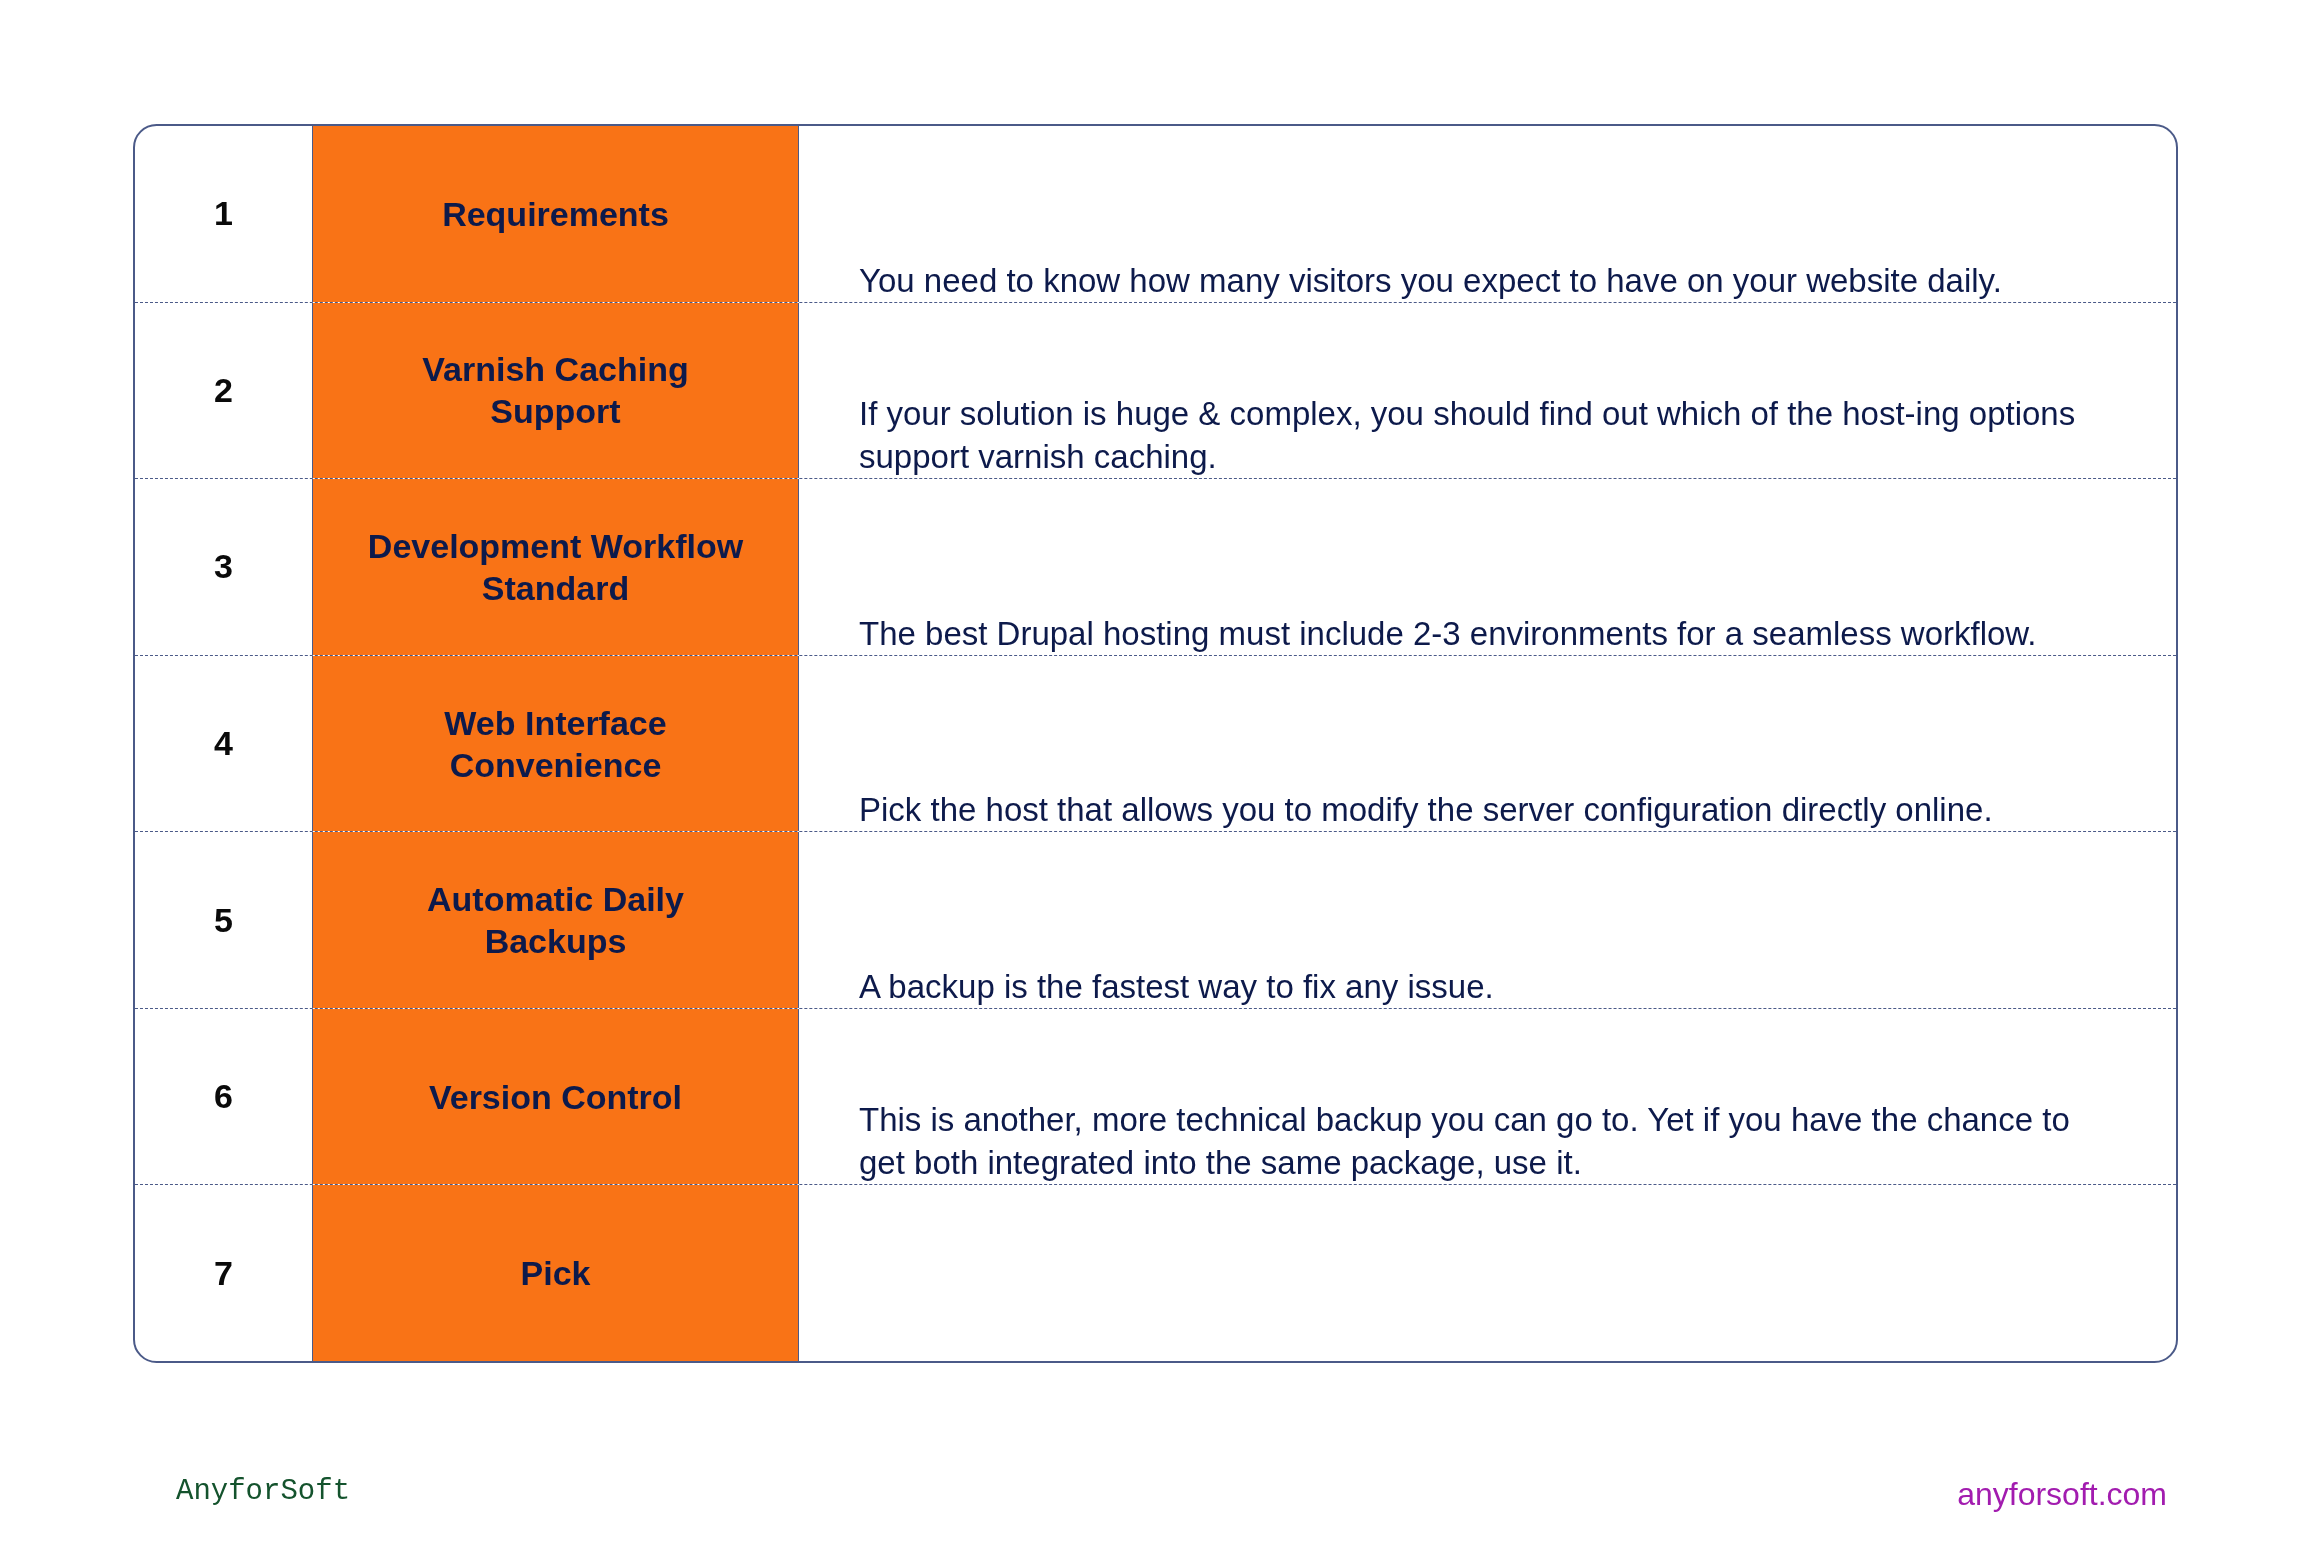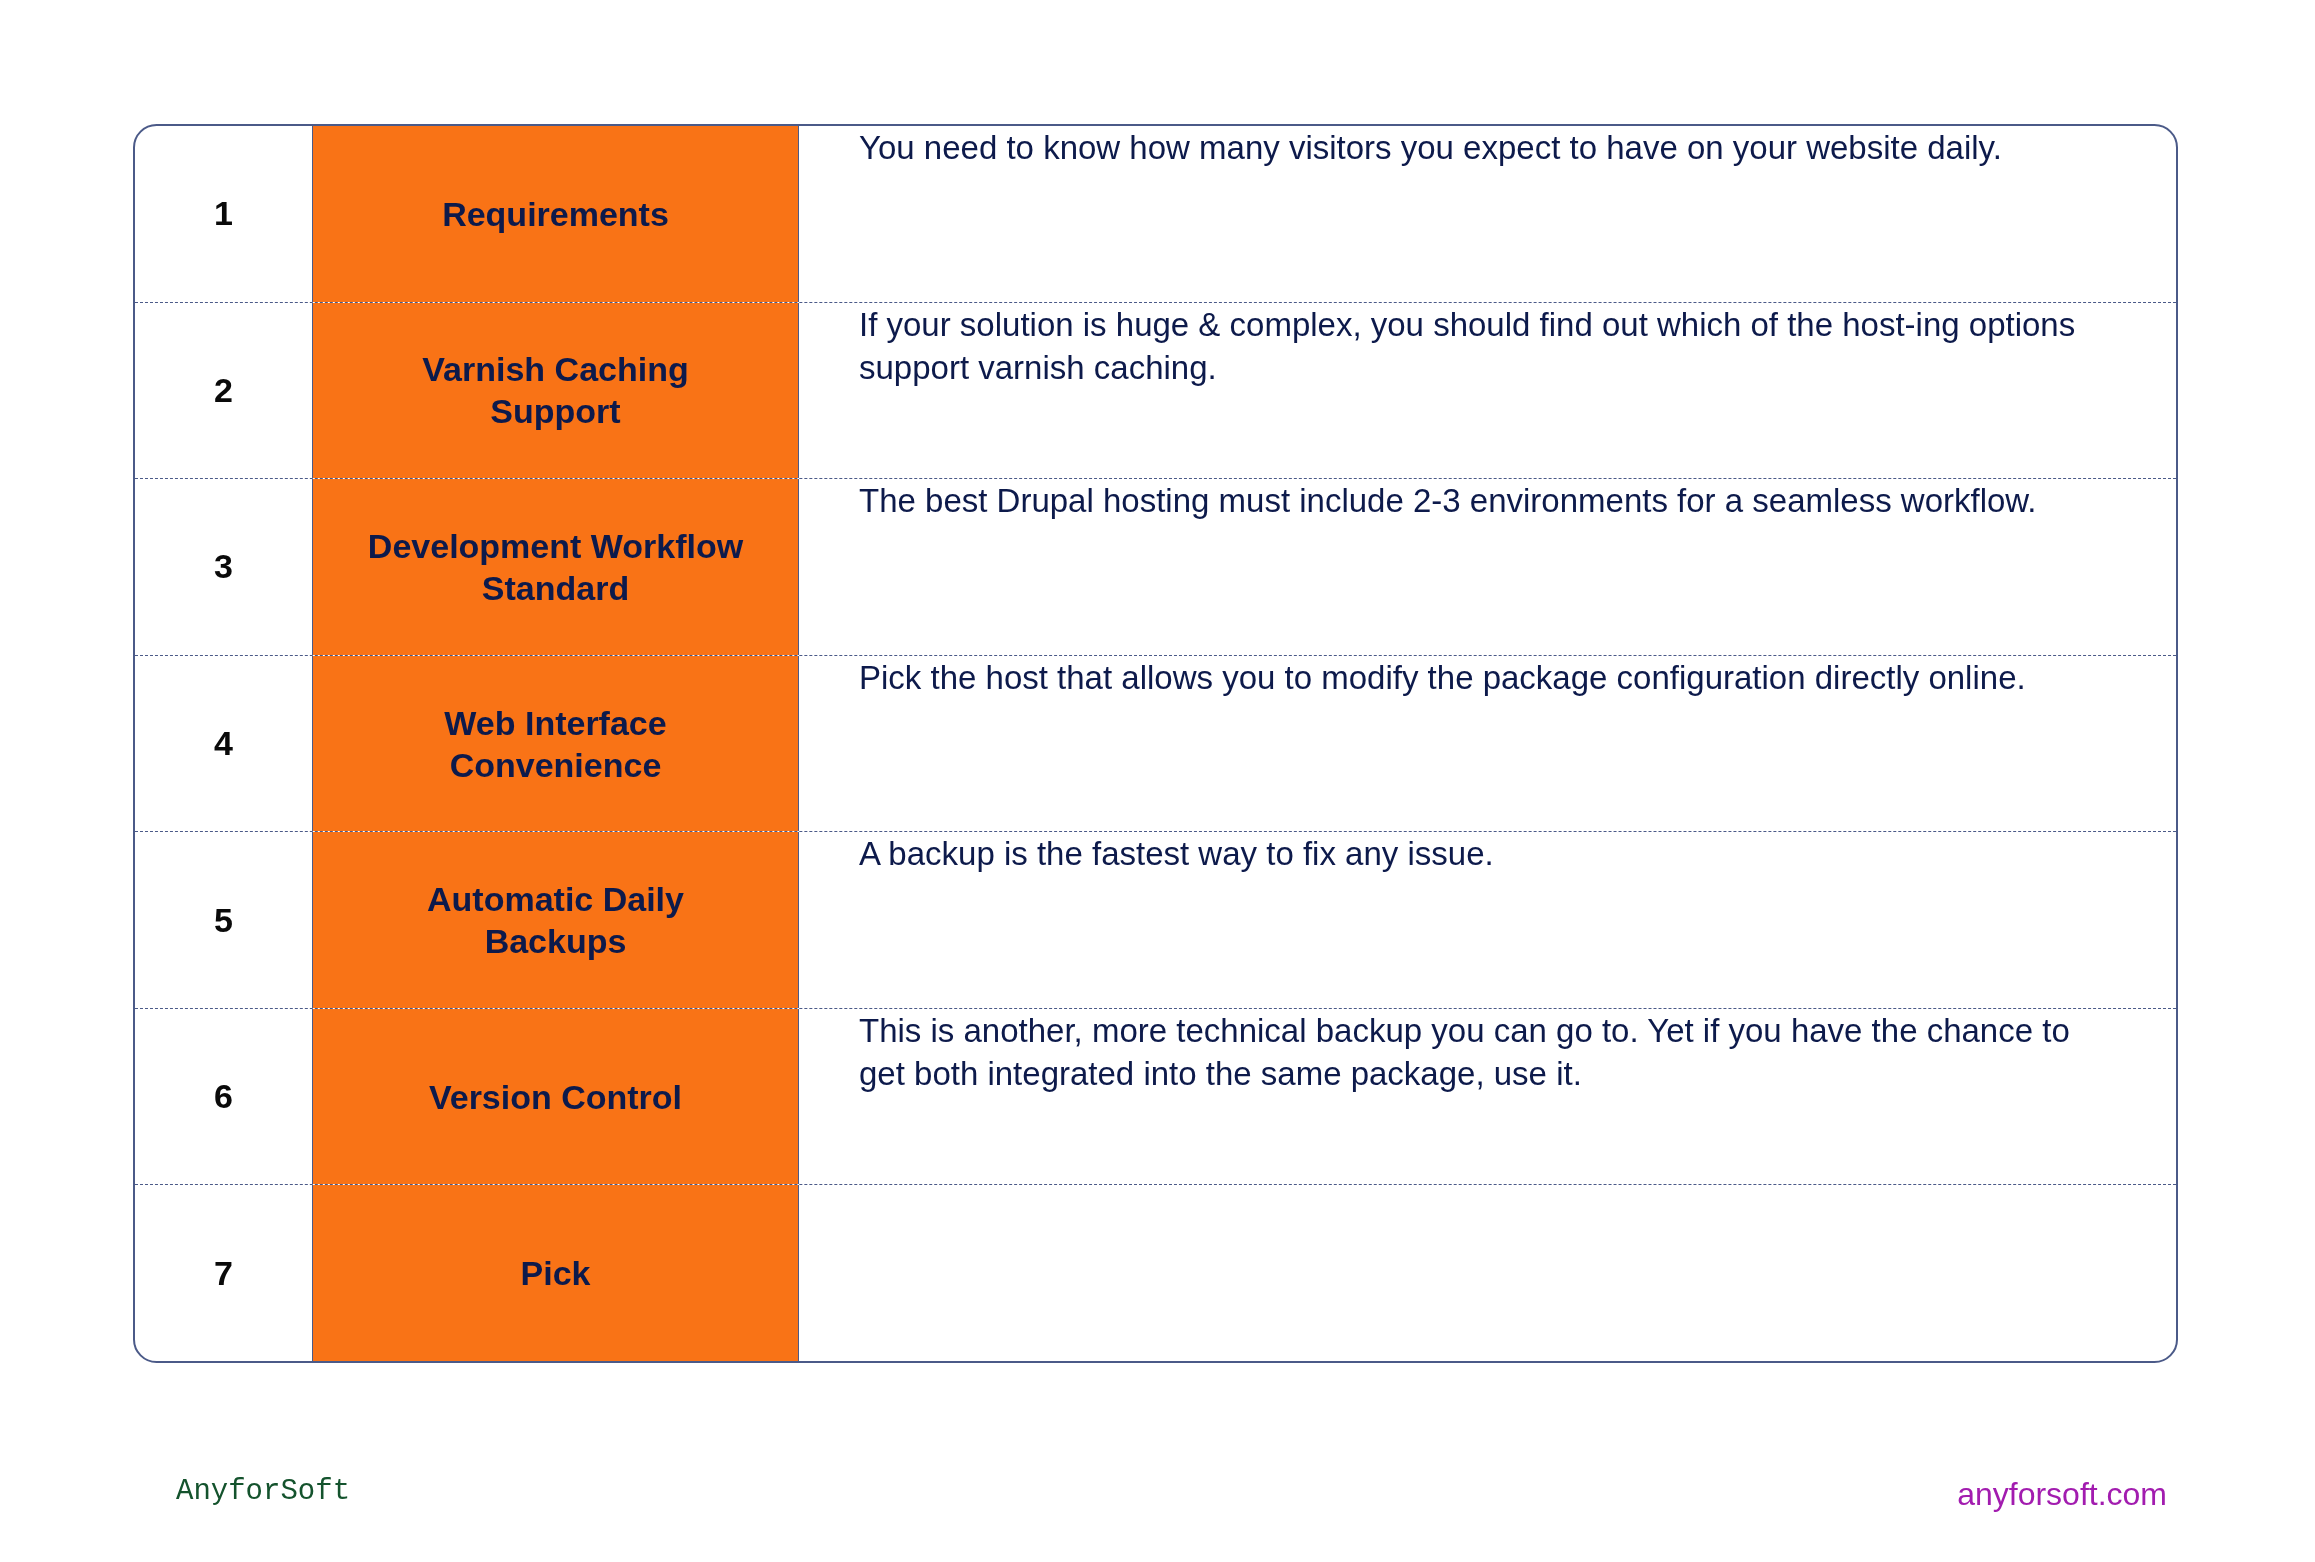--- a/index.html
+++ b/index.html
@@ -46,21 +46,21 @@
     font-weight: bold;
     font-size: 34px;
     line-height: 42px;
     color: #0d1a4b;
     padding: 0 27px;
     border-right: 1.8px solid #4b5a88;
   }
   .cell-label span { display: block; }
   .cell-desc {
     flex: 1;
-    display: flex; align-items: flex-start;
+    display: flex; align-items: flex-end;
     padding: 0 63px 0 60px;
     font-size: 33px;
     line-height: 43px;
     color: #0d1a4b;
   }
   .cell-desc span { display: block; }
   .footer-left {
     position: absolute;
     left: 176px; top: 1475px;
     font-size: 29px;
@@ -119,21 +119,21 @@
 
   <div class="row">
     <div class="cell-num">4</div>
     <div class="cell-label">
       <div>
         <span>Web Interface</span>
         <span>Convenience</span>
       </div>
     </div>
     <div class="cell-desc">
-      <span>Pick the host that allows you to modify the package configuration directly online.</span>
+      <span>Pick the host that allows you to modify the server configuration directly online.</span>
     </div>
   </div>
 
   <div class="row">
     <div class="cell-num">5</div>
     <div class="cell-label">
       <div>
         <span>Automatic Daily</span>
         <span>Backups</span>
       </div>

